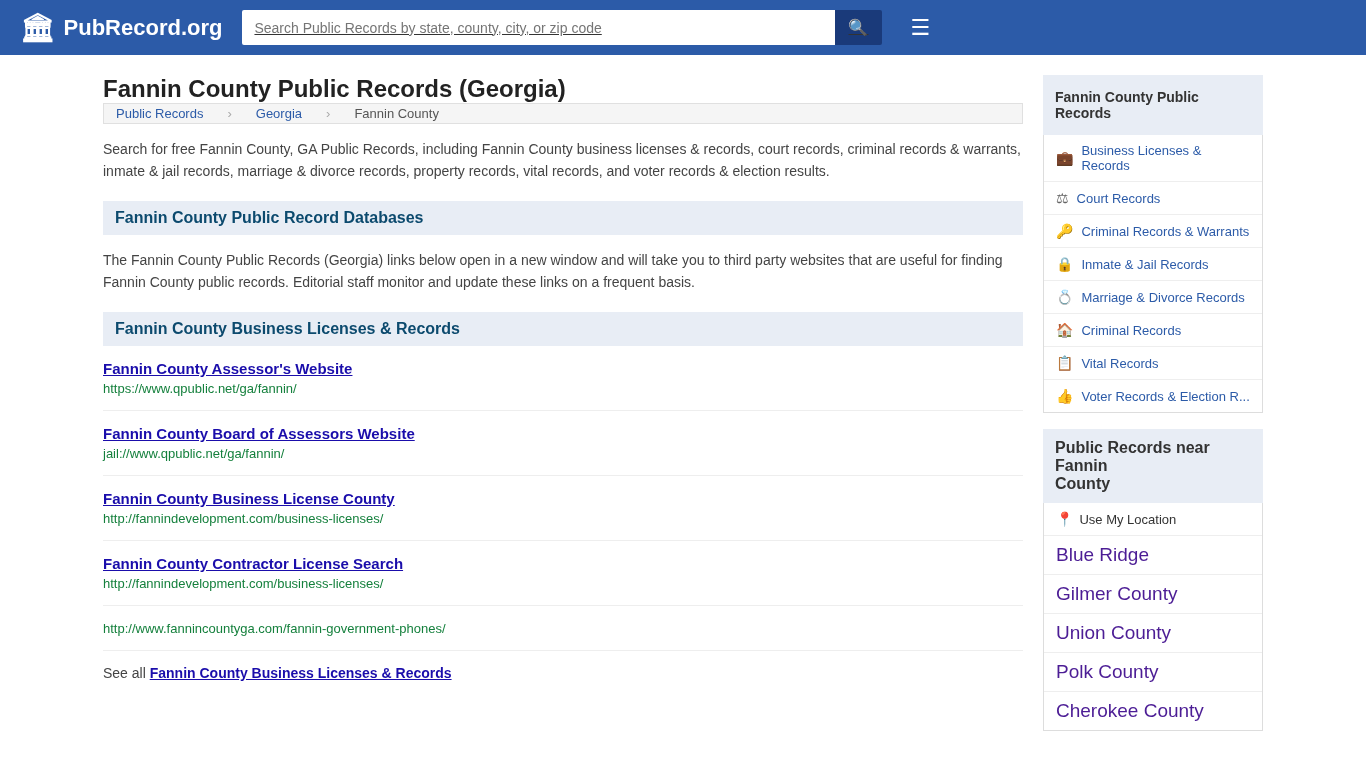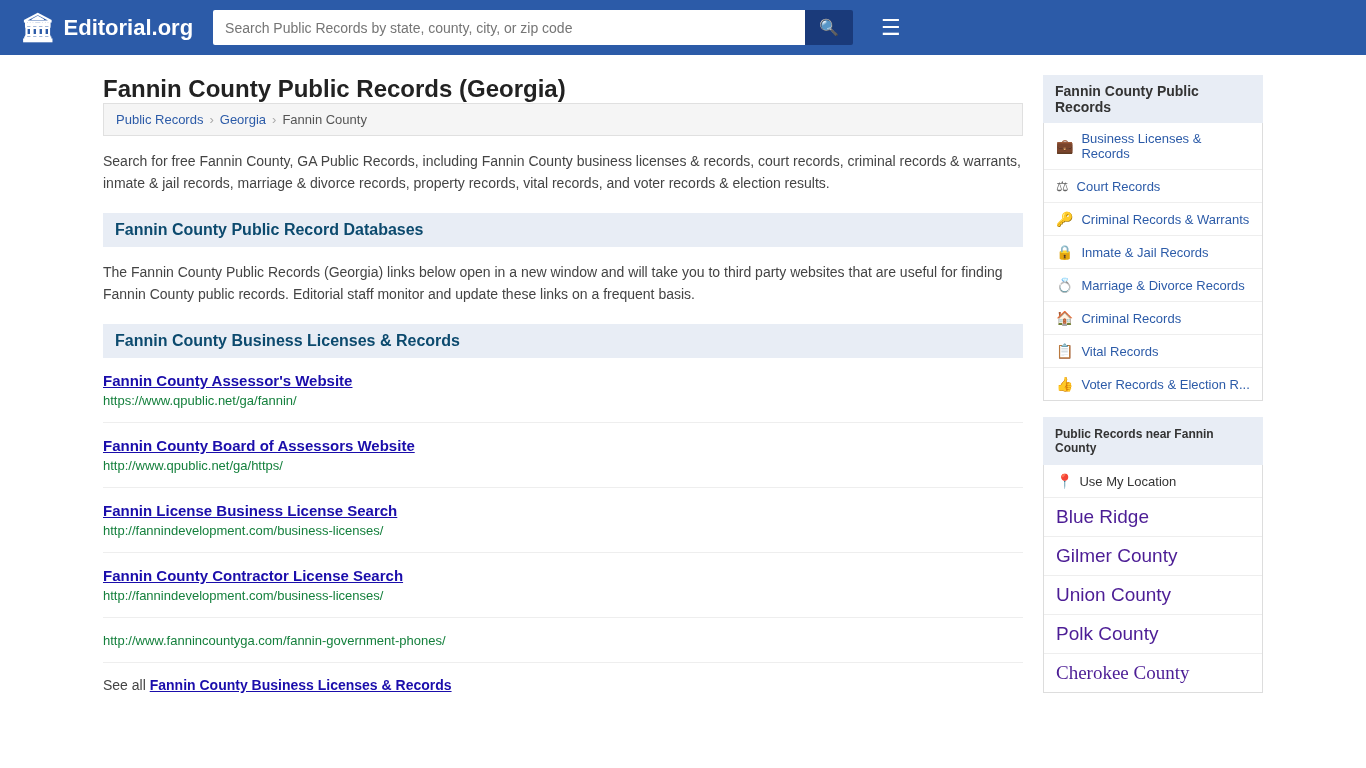--- a/index.html
+++ b/index.html
@@ -22,20 +22,21 @@
       font-weight: bold;
       white-space: nowrap;
     }
     #logo-icon {
       font-size: 28px;
     }
     #search-bar-wrap {
       flex: 1;
       display: flex;
       max-width: 640px;
+      text-decoration: underline;
     }
     #search-input-field {
       flex: 1;
       padding: 8px 12px;
       font-size: 14px;
       border: none;
       outline: none;
       border-radius: 2px 0 0 2px;
     }
     #search-button {
@@ -72,27 +73,27 @@
     }
     #page-title {
       font-size: 24px;
       font-weight: bold;
       color: #222;
       margin-bottom: 0;
     }
     #breadcrumb {
       background: #f5f5f5;
       border: 1px solid #e0e0e0;
-      padding: 8px 12px;
+      padding: 2px 12px;
       font-size: 13px;
       color: #555;
       margin-bottom: 14px;
       display: flex;
       align-items: center;
-      gap: 6px;
+      gap: 24px;
     }
     .breadcrumb-sep { color: #aaa; }
     .breadcrumb-link { color: #2c5ba8; cursor: pointer; }
     #description-text {
       font-size: 14px;
       color: #444;
       line-height: 1.6;
       margin-bottom: 18px;
     }
     .section-header {
@@ -139,21 +140,21 @@
       cursor: pointer;
     }
 
     
     #sidebar {
       width: 220px;
       flex-shrink: 0;
     }
     .sidebar-section-header {
       background: #e8edf5;
-      padding: 8px 12px;
+      padding: 14px 12px;
       font-size: 14px;
       font-weight: bold;
       color: #333;
       margin-bottom: 0;
     }
     .sidebar-section-list {
       border: 1px solid #ddd;
       border-top: none;
       margin-bottom: 16px;
     }
@@ -166,56 +167,56 @@
       font-size: 13px;
       color: #2c5ba8;
       cursor: pointer;
     }
     .sidebar-item:last-child { border-bottom: none; }
     .sidebar-icon { font-size: 14px; color: #666; flex-shrink: 0; }
 
     .nearby-header {
       background: #e8edf5;
       padding: 10px 12px;
-      font-size: 12px;
+      font-size: 16px;
       font-weight: bold;
       color: #333;
       margin-bottom: 0;
     }
     .nearby-list {
       border: 1px solid #ddd;
       border-top: none;
     }
     .nearby-item {
       padding: 8px 12px;
       border-bottom: 1px solid #eee;
       font-size: 19px;
       color: #4c1d95;
       cursor: pointer;
     }
-    .nearby-item:last-child { border-bottom: none; font-family: Liberation Serif, serif; }
+    .nearby-item:last-child { border-bottom: none; }
     .use-location-item {
       display: flex;
       align-items: center;
       gap: 6px;
       padding: 8px 12px;
       border-bottom: 1px solid #eee;
       font-size: 13px;
       color: #333;
       cursor: pointer;
     }
     .location-pin { color: #c00; font-size: 14px; }
   </style>
 </head>
 <body>
 
 <header id="header">
   <div id="logo-area">
     <span id="logo-icon">🏛</span>
-    <span>Editorial.org</span>
+    <span>PubRecord.org</span>
   </div>
   <div id="search-bar-wrap">
     <input id="search-input-field" type="text" placeholder="Search Public Records by state, county, city, or zip code" style="">
     <button id="search-button">
       <span>🔍</span>
     </button>
   </div>
   <button id="hamburger-button">
     <span>☰</span>
   </button>
@@ -242,24 +243,24 @@
     <p id="databases-desc">The Fannin County Public Records (Georgia) links below open in a new window and will take you to third party websites that are useful for finding Fannin County public records. Editorial staff monitor and update these links on a frequent basis.</p>
 
     <div class="section-header">Fannin County Business Licenses &amp; Records</div>
 
     <div class="record-link-block">
       <a class="record-link-title">Fannin County Assessor's Website</a>
       <span class="record-link-url">https://www.qpublic.net/ga/fannin/</span>
     </div>
     <div class="record-link-block">
       <a class="record-link-title">Fannin County Board of Assessors Website</a>
-      <span class="record-link-url">http://www.qpublic.net/ga/https/</span>
-    </div>
-    <div class="record-link-block">
-      <a class="record-link-title">Fannin License Business License Search</a>
+      <span class="record-link-url">jail://www.qpublic.net/ga/fannin/</span>
+    </div>
+    <div class="record-link-block">
+      <a class="record-link-title">Fannin County Business License County</a>
       <span class="record-link-url">http://fannindevelopment.com/business-licenses/</span>
     </div>
     <div class="record-link-block">
       <a class="record-link-title">Fannin County Contractor License Search</a>
       <span class="record-link-url">http://fannindevelopment.com/business-licenses/</span>
     </div>
     <div class="record-link-block">
       <span class="record-link-url">http://www.fannincountyga.com/fannin-government-phones/</span>
     </div>
 

